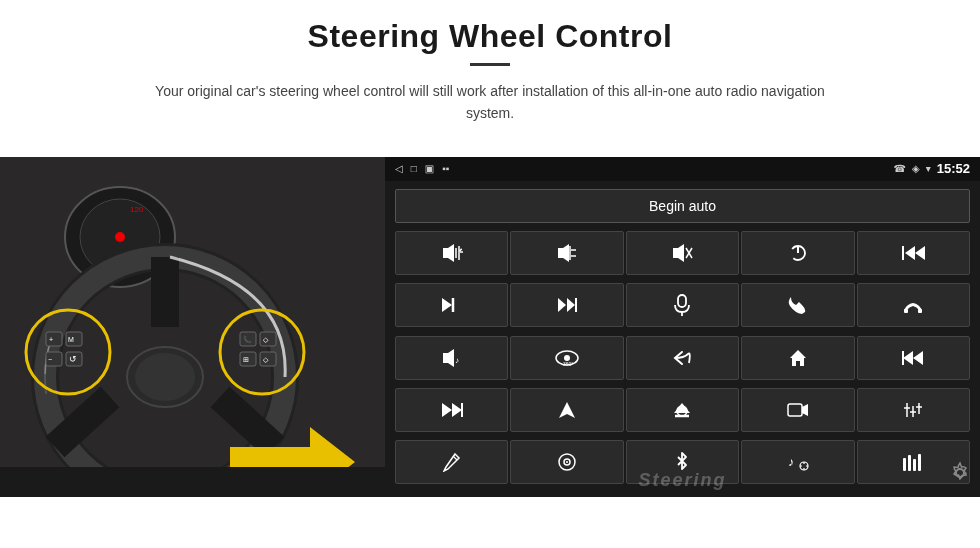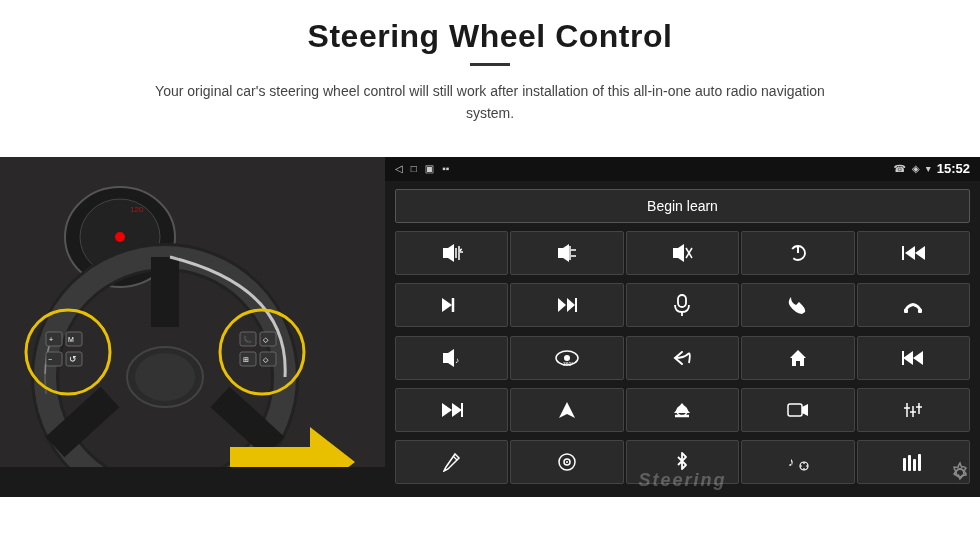--- a/index.html
+++ b/index.html
@@ -269,21 +269,21 @@
         </div>
         <div class="status-right">
           <span class="status-icon">☎</span>
           <span class="status-icon">◈</span>
           <span class="status-icon">▾</span>
           <span class="time-display">15:52</span>
         </div>
       </div>
 
       <div class="begin-learn-row">
-        <div class="begin-learn-btn">Begin learn</div>
+        <div class="begin-learn-btn">Begin auto</div>
       </div>
 
       <div class="controls-grid">
 
         <div class="ctrl-btn">
           <svg width="22" height="18" viewBox="0 0 22 18" fill="none">
             <polygon points="2,4 2,14 7,14 13,18 13,0 7,4" fill="white"></polygon>
             <line x1="15" y1="4" x2="15" y2="14" stroke="white" stroke-width="1.5"></line>
             <line x1="18" y1="2" x2="18" y2="16" stroke="white" stroke-width="1.5"></line>
             <line x1="19" y1="8" x2="22" y2="8" stroke="white" stroke-width="1.5"></line>

